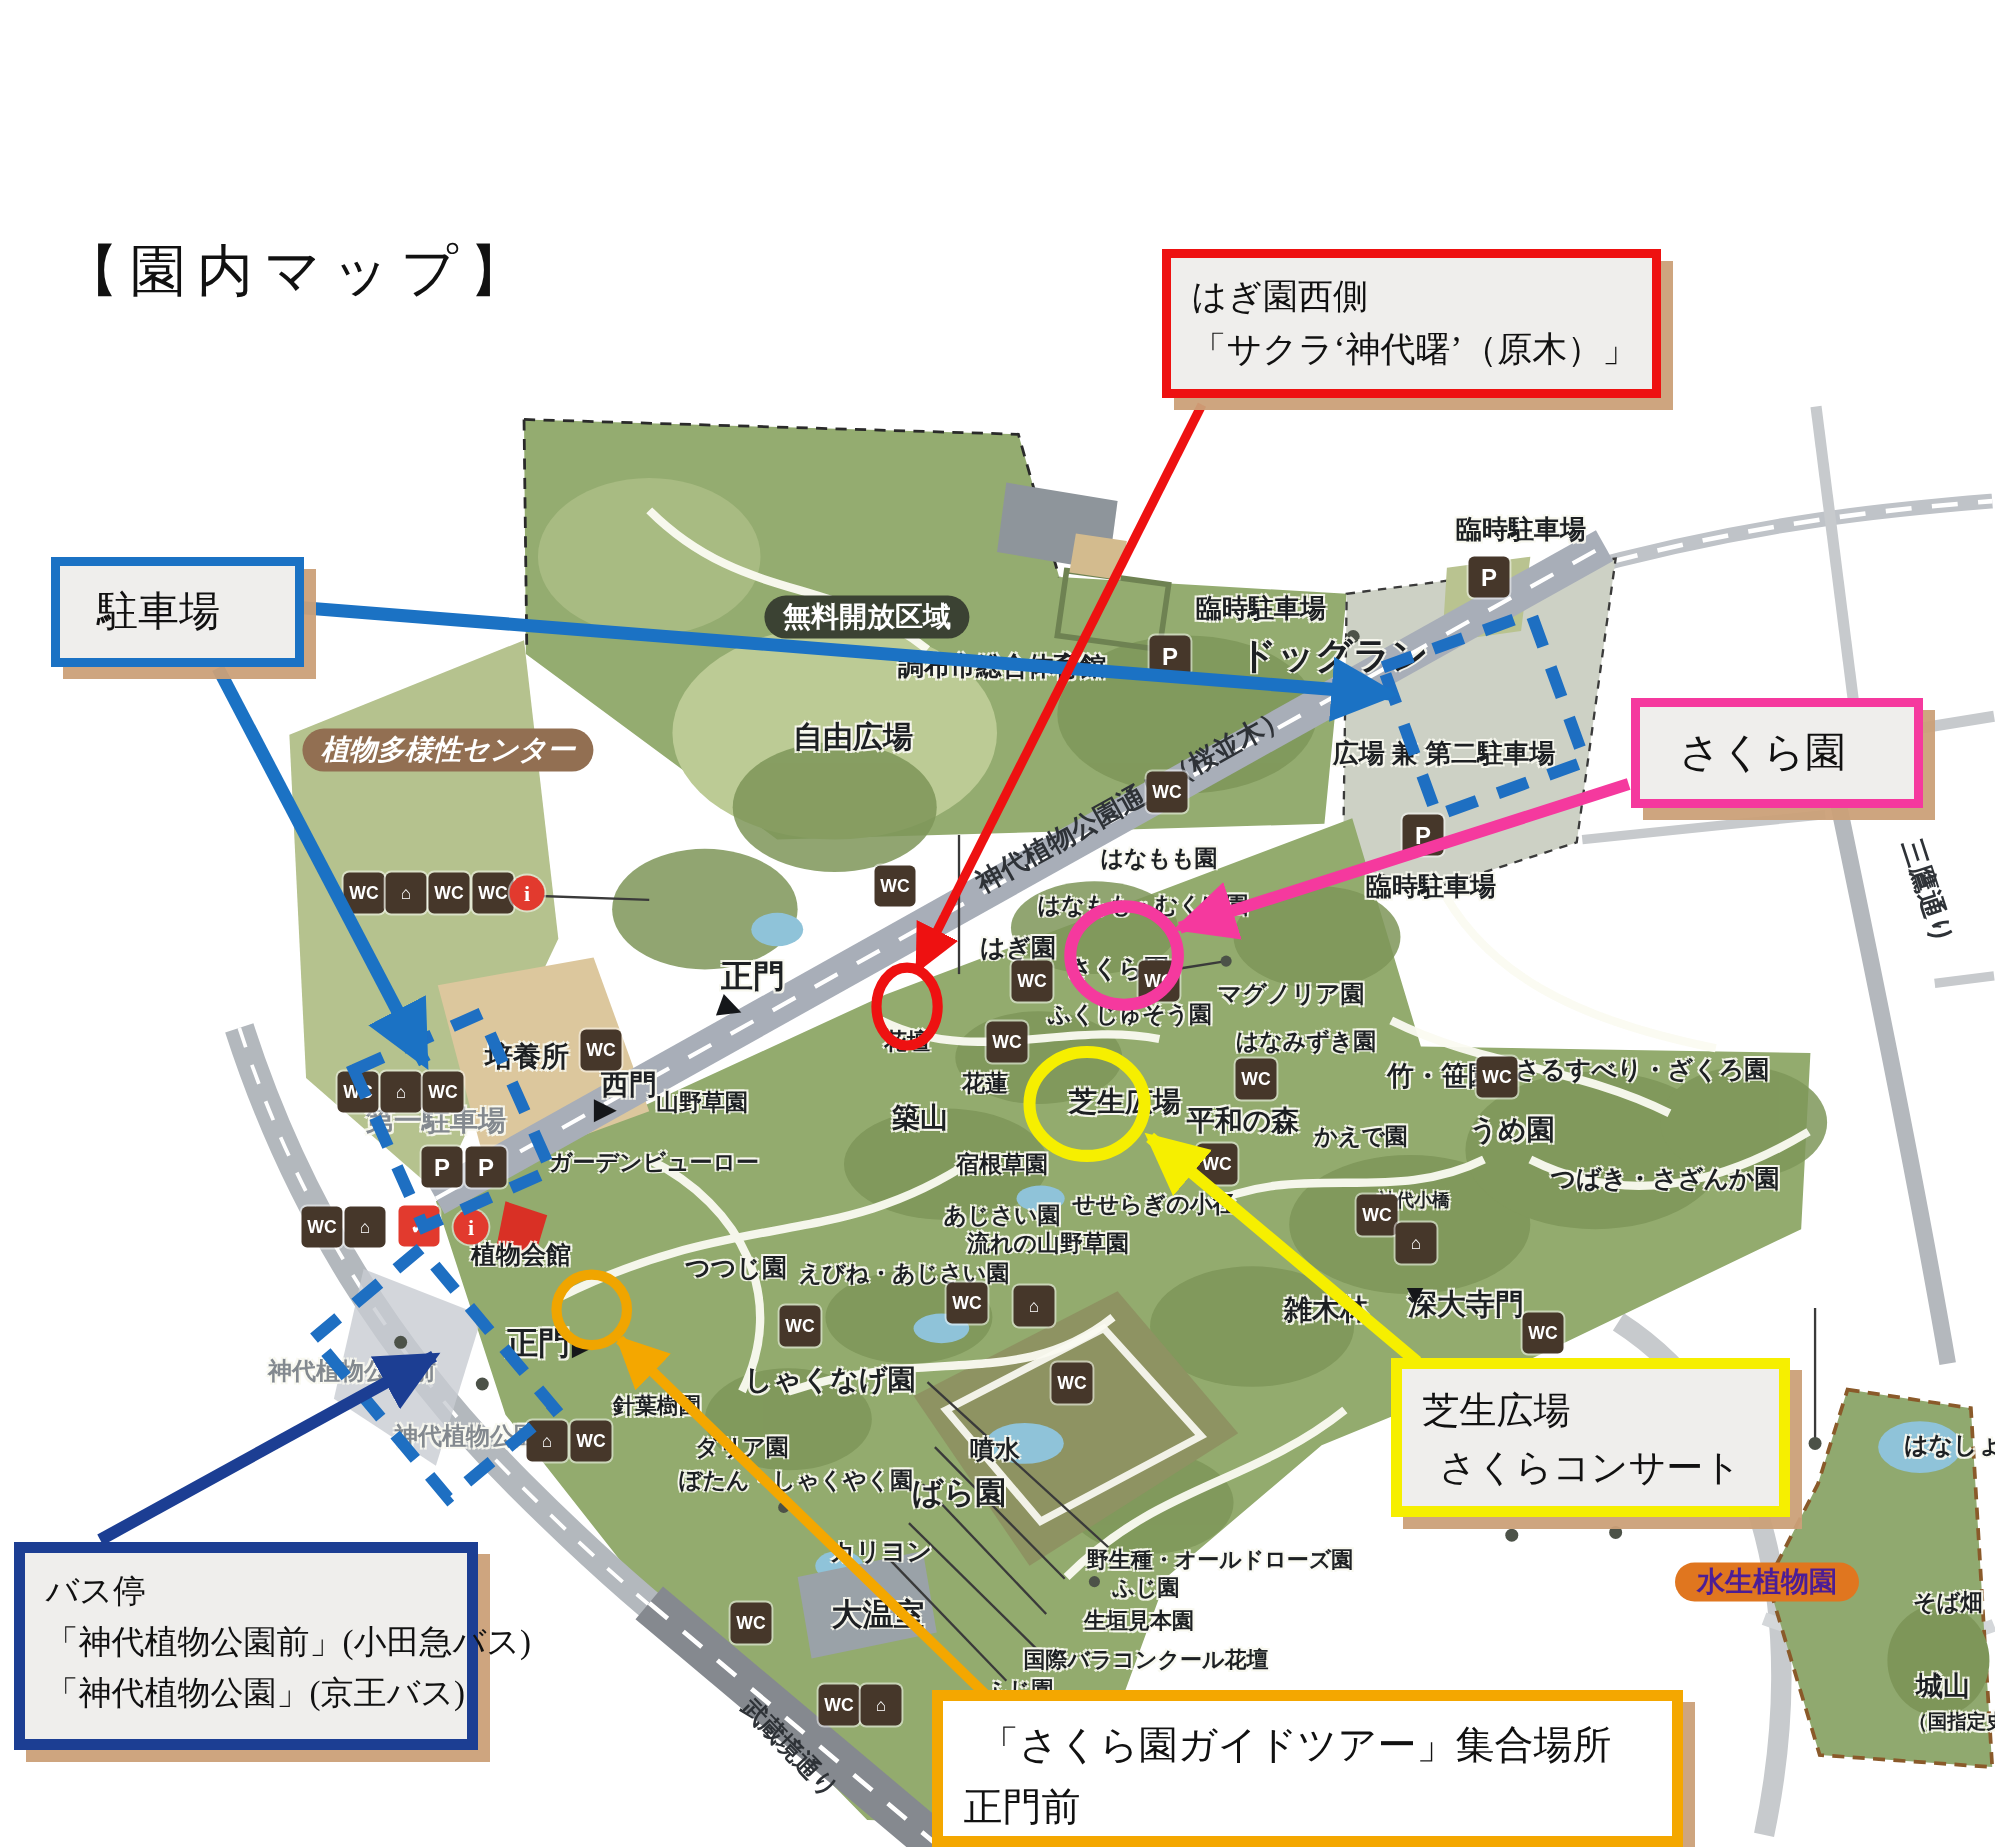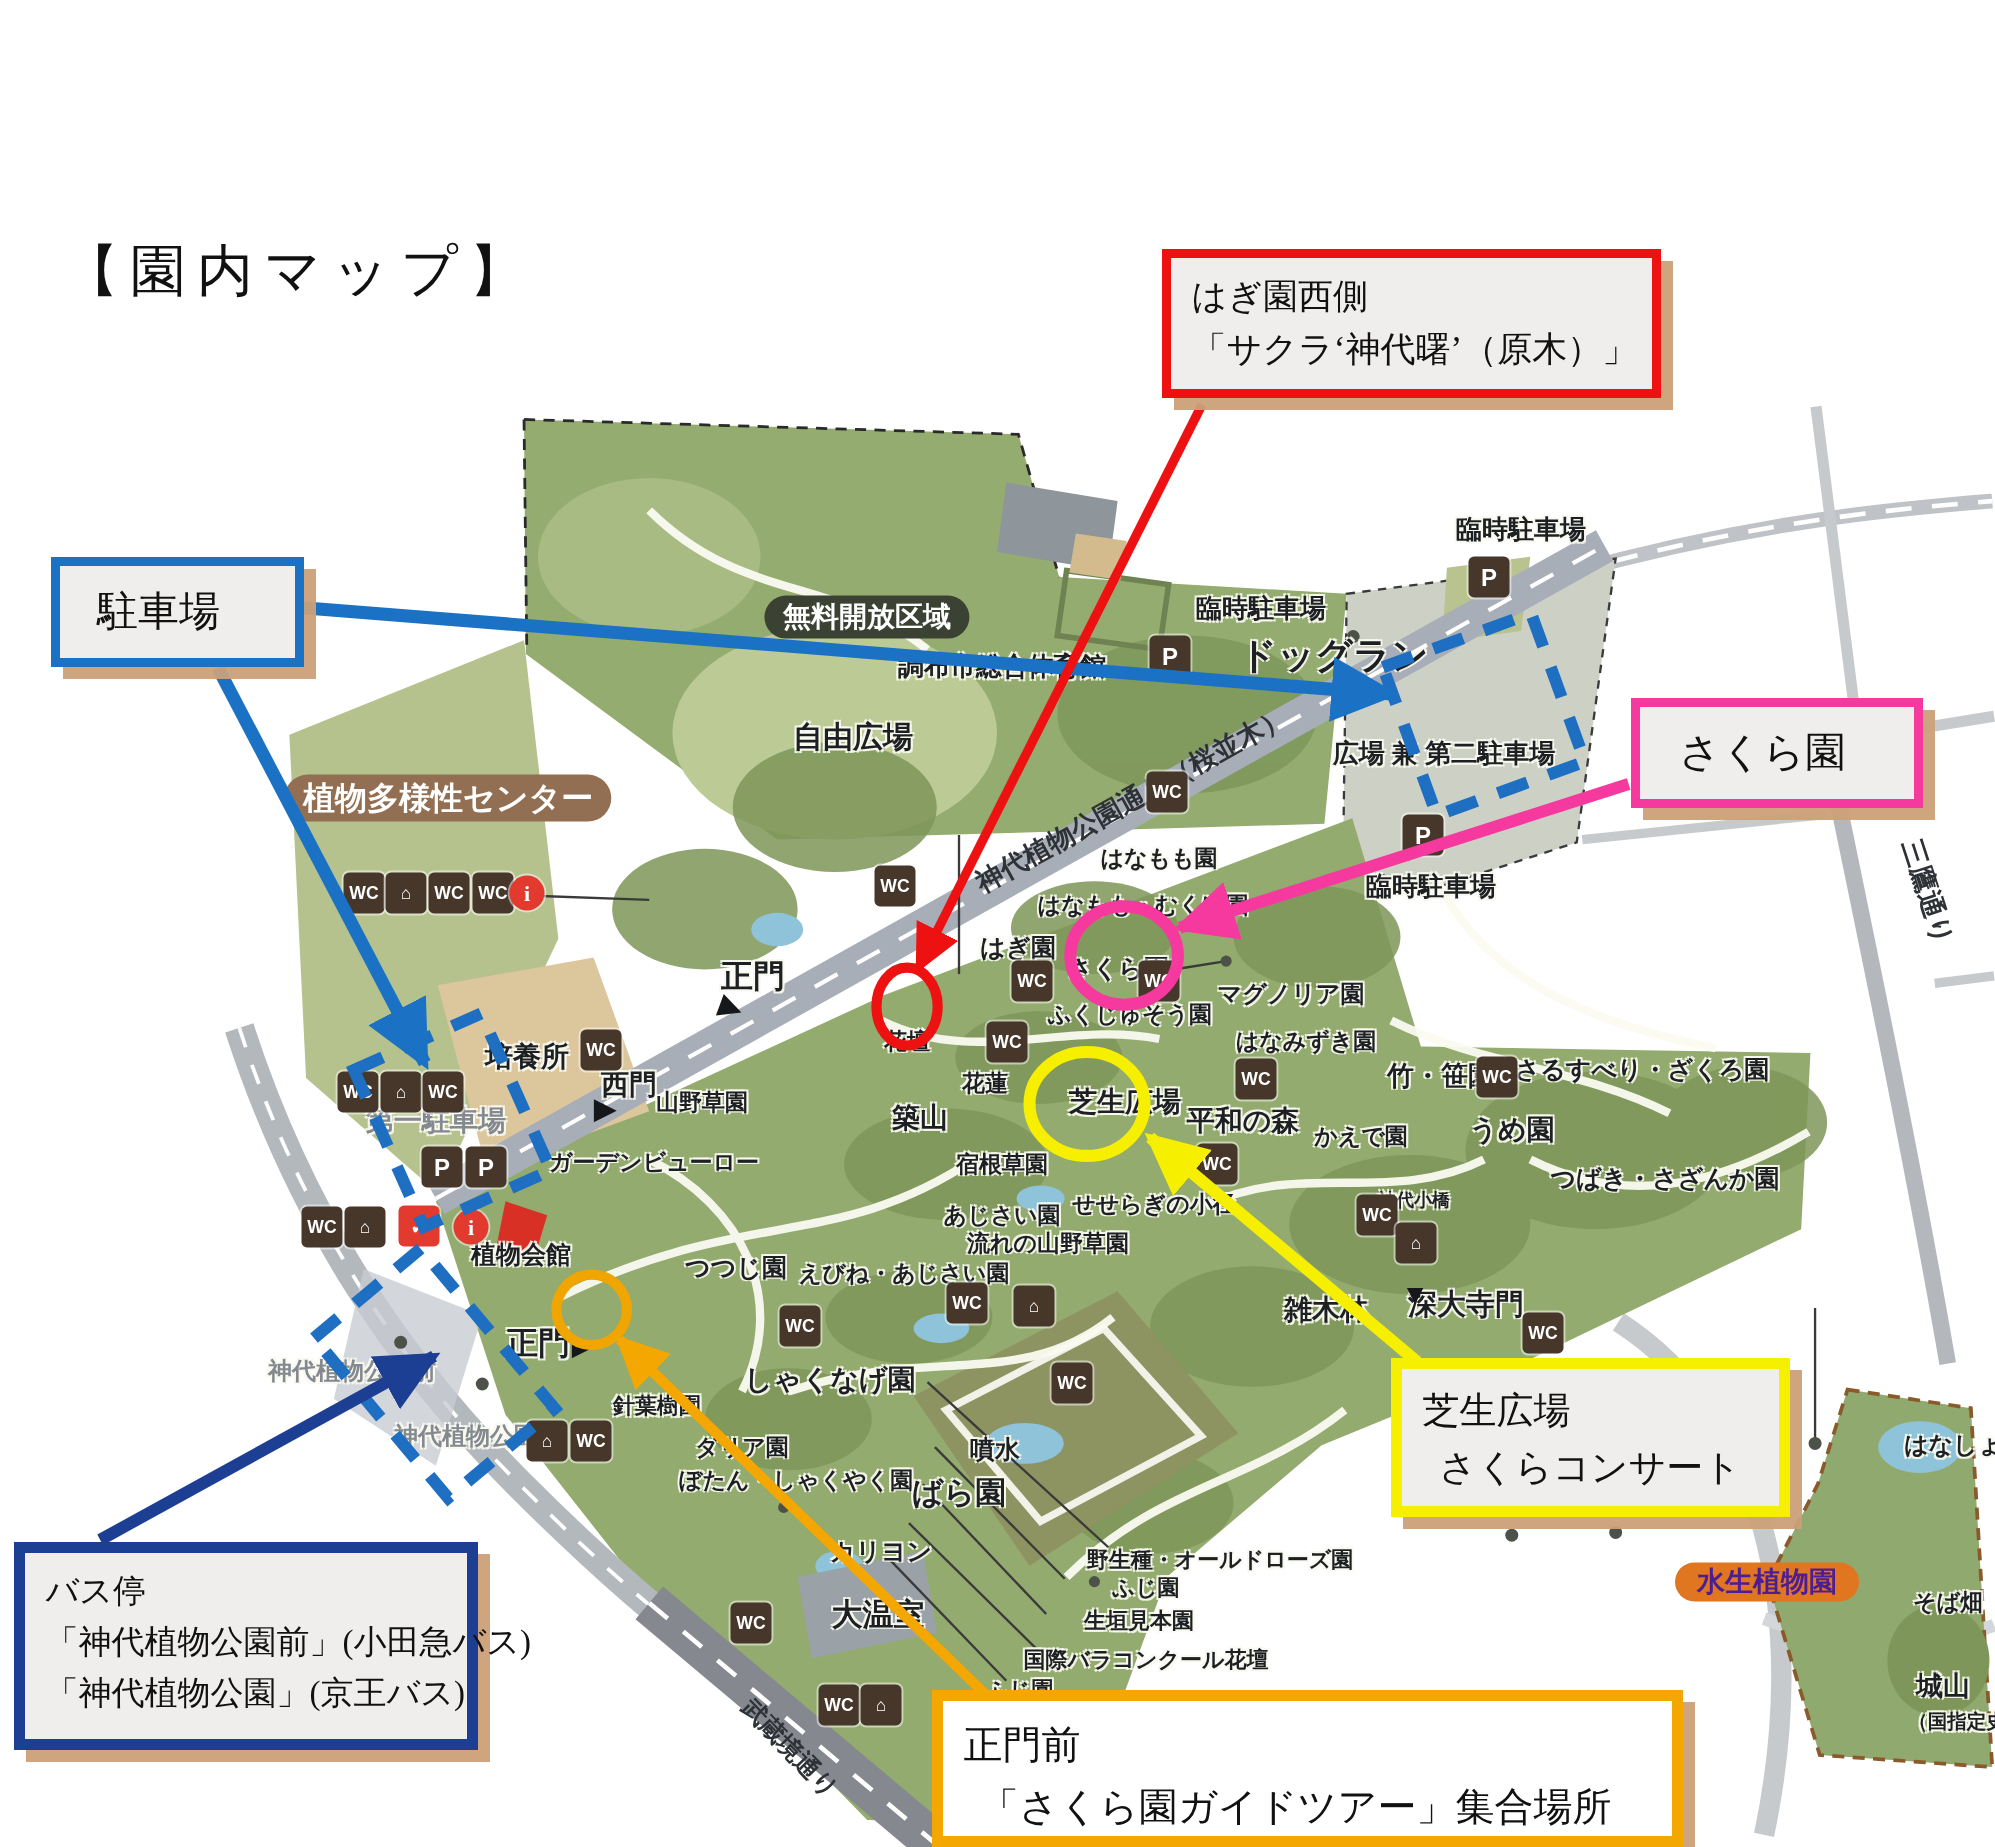--- a/index.html
+++ b/index.html
@@ -184,21 +184,21 @@
       <div class="ml " style="left: 985px; top: 1083px; font-size: 23px;">花蓮</div>
       <div class="ml " style="left: 1125px; top: 1102px; font-size: 28px;">芝生広場</div>
       <div class="ml " style="left: 1243px; top: 1121px; font-size: 28px;">平和の森</div>
       <div class="ml " style="left: 920px; top: 1118px; font-size: 28px;">築山</div>
       <div class="ml " style="left: 702px; top: 1102px; font-size: 23px;">山野草園</div>
       <div class="ml " style="left: 753px; top: 976px; font-size: 32px;">正門</div>
       <div class="ml " style="left: 629px; top: 1085px; font-size: 28px;">西門</div>
       <div class="ml " style="left: 527px; top: 1057px; font-size: 28px;">培養所</div>
       <div class="ml " style="left: 654px; top: 1162px; font-size: 23px;">ガーデンビューロー</div>
       <div class="ml gray" style="left: 436px; top: 1121px; font-size: 28px;">第一駐車場</div>
-      <div class="ml pill-brown" style="left: 448px; top: 798px; font-size: 32px;">植物多様性センター</div>
+      <div class="ml pill-brown" style="left: 448px; top: 750px; font-size: 28px; font-style: italic;">植物多様性センター</div>
       <div class="ml " style="left: 521px; top: 1254px; font-size: 25px;">植物会館</div>
       <div class="ml gray" style="left: 352px; top: 1371px; font-size: 24px;">神代植物公園前</div>
       <div class="ml gray" style="left: 466px; top: 1436px; font-size: 24px;">神代植物公園</div>
       <div class="ml " style="left: 538px; top: 1343px; font-size: 32px;">正門</div>
       <div class="ml " style="left: 736px; top: 1267px; font-size: 25px;">つつじ園</div>
       <div class="ml " style="left: 904px; top: 1273px; font-size: 23px;">えびね・あじさい園</div>
       <div class="ml " style="left: 830px; top: 1380px; font-size: 28px;">しゃくなげ園</div>
       <div class="ml " style="left: 657px; top: 1406px; font-size: 22px;">針葉樹園</div>
       <div class="ml " style="left: 742px; top: 1447px; font-size: 23px;">ダリア園</div>
       <div class="ml " style="left: 796px; top: 1480px; font-size: 23px;">ぼたん・しゃくやく園</div>
@@ -335,22 +335,22 @@
   <div class="co co-pink" style="left:1631px;top:698px;width:215px;padding-left:39px;">
     <div class="co-line">さくら園</div>
   </div>
 
   <div class="co co-yellow" style="left:1391px;top:1358px;width:336px;height:111px;">
     <div class="co-line">芝生広場</div>
     <div class="co-line indent1">さくらコンサート</div>
   </div>
 
   <div class="co co-orange" style="left:932px;top:1690px;width:688px;height:109px;">
+    <div class="co-line indent1">「さくら園ガイドツアー」集合場所</div>
     <div class="co-line">正門前</div>
-    <div class="co-line indent1">「さくら園ガイドツアー」集合場所</div>
   </div>
 
   <div class="co co-navy" style="left:14px;top:1542px;width:401px;height:160px;">
     <div class="co-line">バス停</div>
     <div class="co-line">「神代植物公園前」(小田急バス)</div>
     <div class="co-line">「神代植物公園」(京王バス)</div>
   </div>
 
 </div>
 

